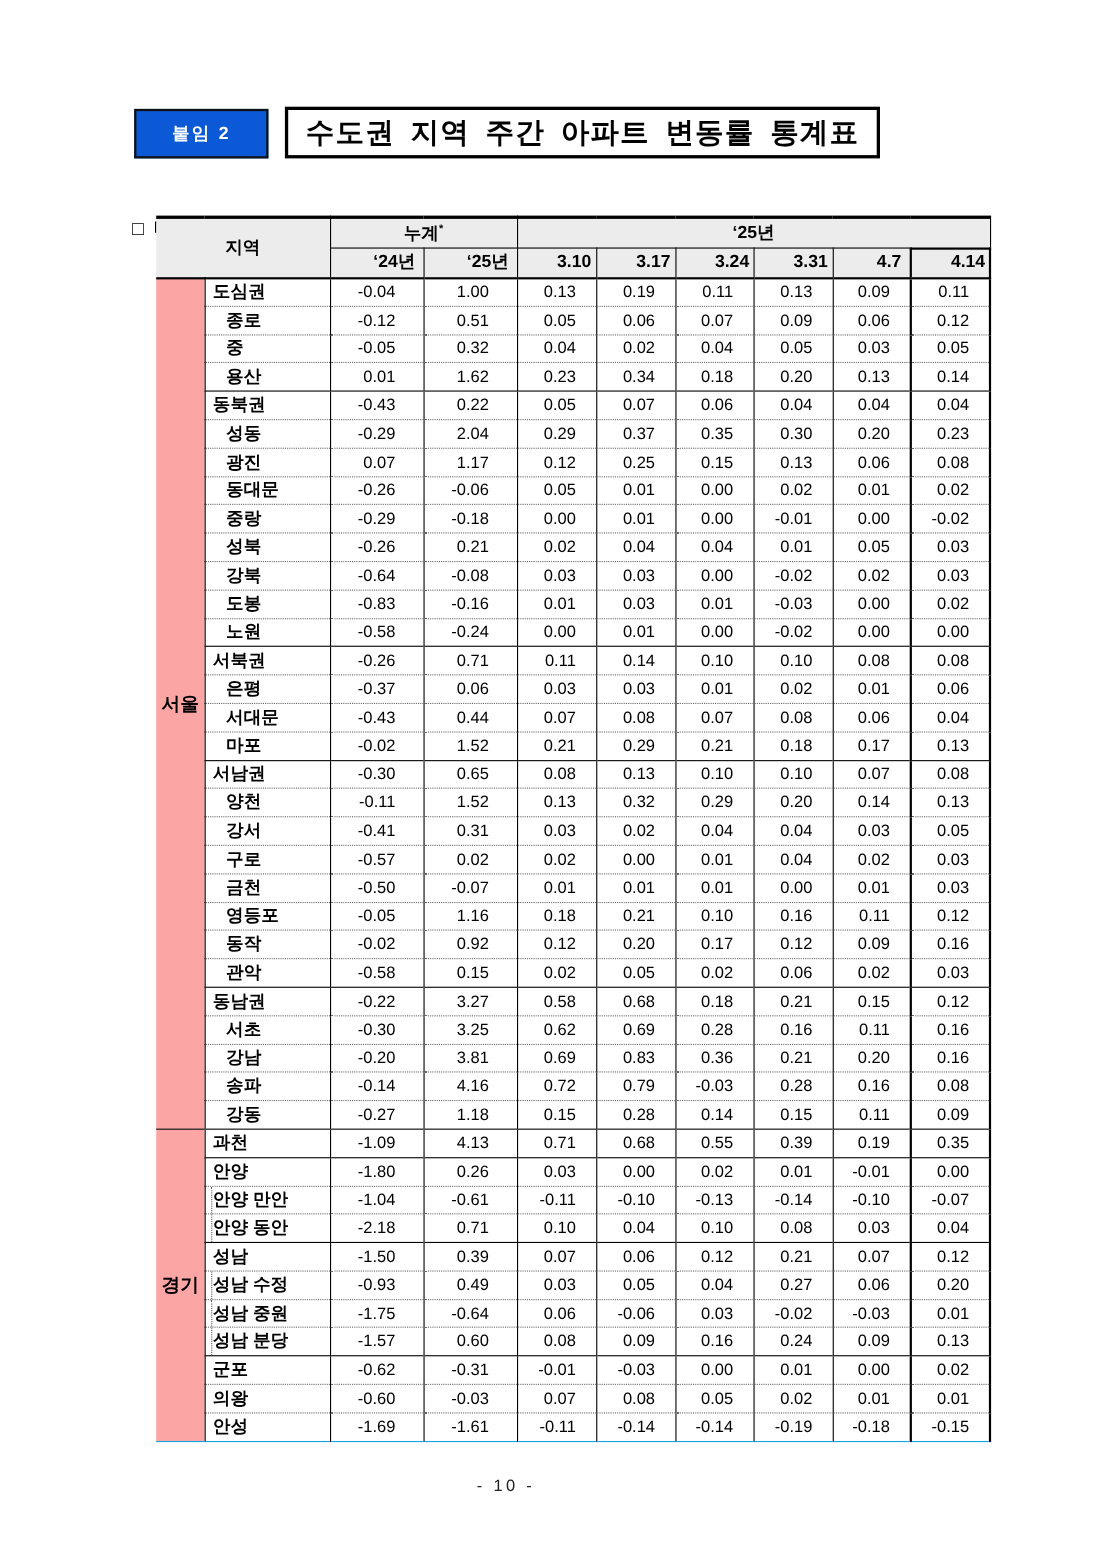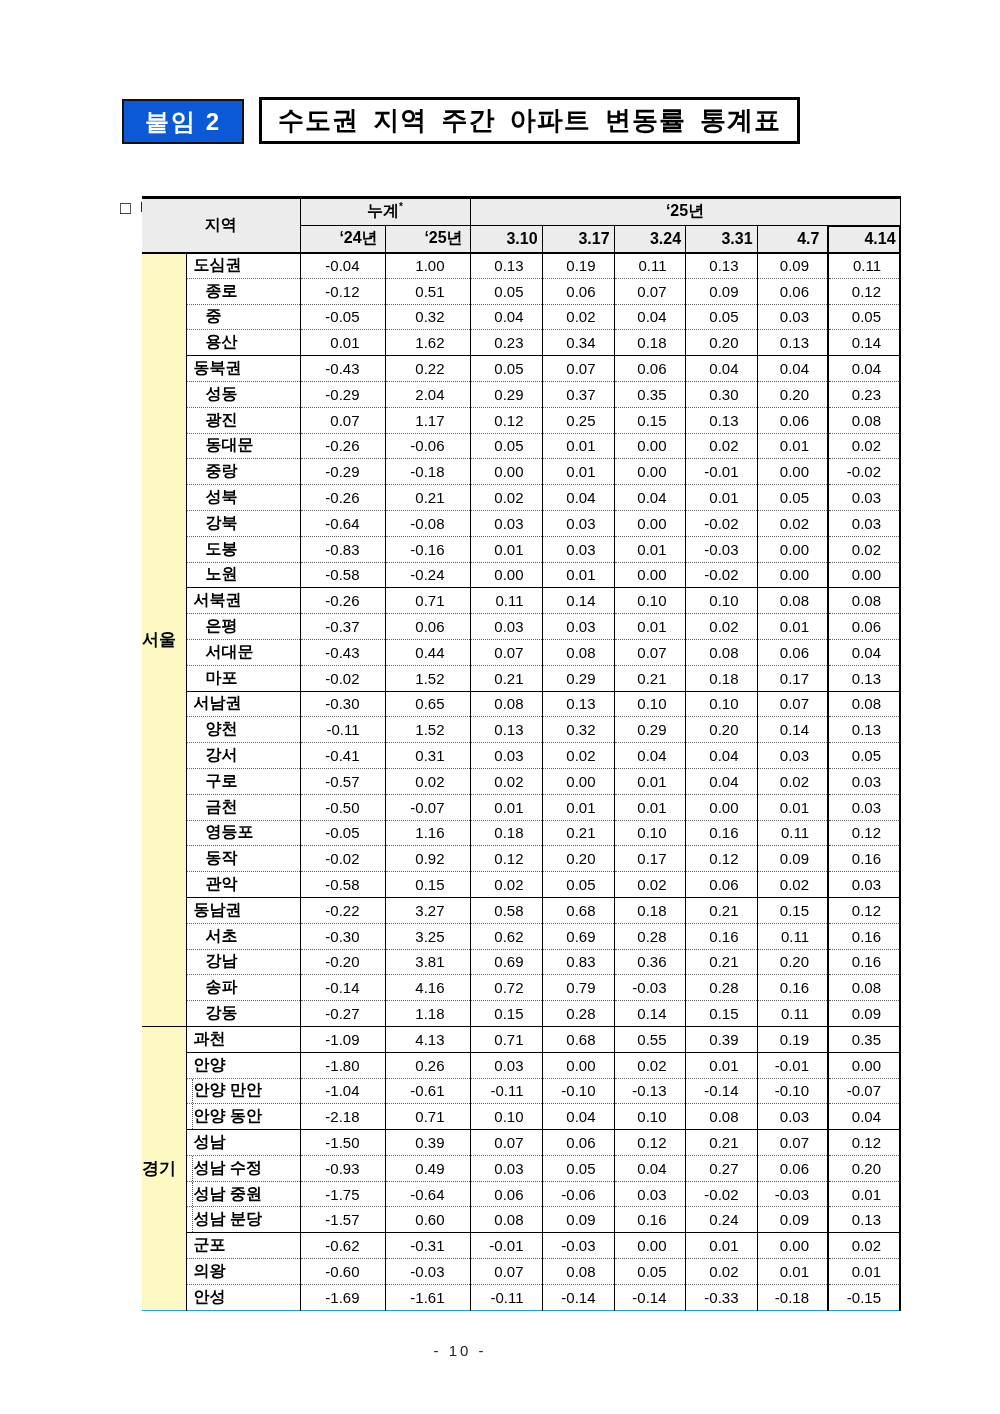--- a/index.html
+++ b/index.html
@@ -4,21 +4,21 @@
 <style>
   html,body { margin:0; padding:0; }
   body {
     width:1000px; height:1414px; background:#ffffff; position:relative;
     font-family:"Liberation Sans","DejaVu Sans",sans-serif; color:#000;
   }
   
   .tag-box {
     position:absolute; left:122px; top:99px; width:122px; height:45px;
     background:#0c59d8; border:2px solid #111; box-sizing:border-box;
-    color:#fff; font-weight:bold; font-size:24px; letter-spacing:2px;
+    color:#fff; font-weight:bold; font-size:16px; letter-spacing:2px;
     display:flex; align-items:center; justify-content:center;
   }
   .title-box {
     position:absolute; left:259px; top:97px; width:541px; height:47px;
     border:3px solid #000; box-sizing:border-box;
     display:flex; align-items:center; padding-left:16px;
     font-weight:bold; font-size:26px; letter-spacing:1px; word-spacing:6px;
   }
   .section-heading {
     position:absolute; left:120px; top:159px;
@@ -44,22 +44,22 @@
   .stats thead th sup { font-size:10px; }
   .stats thead th.col-last { border-left:2px solid #000; border-right:2px solid #000; border-top:2px solid #000; }
 
   .stats tbody tr { height:25.8px; }
   .stats tbody td { border-left:1px solid #000; border-top:1px dotted #666; font-size:15px; }
   .stats tbody tr.sep-none  td { border-top:none; }
   .stats tbody tr.sep-solid td { border-top:1px solid #000; }
   .stats tbody td.col-last { border-left:2px solid #000; border-right:2px solid #000; }
 
   .stats td.group-cell {
-    border-left:none; border-right:1px solid #000; background:#fef9c3;
-    text-align:left; font-weight:bold; font-size:17px;
+    border-left:none; border-right:1px solid #000; background:#fca5a5;
+    text-align:center; font-weight:bold; font-size:17px;
   }
   .stats td.region-cell { font-weight:bold; font-size:16px; text-align:left; padding-left:7px; }
   .stats td.region-cell.l1 { padding-left:19px; }
   .stats td.region-cell.l2 { position:relative; }
   .stats td.region-cell.l2::before {
     content:""; position:absolute; left:5px; top:0; bottom:0;
     border-left:1px dotted #555;
   }
   .stats td.num { text-align:right; font-size:15px; }
   .stats td.num.cum { padding-right:25px; }
@@ -558,20 +558,20 @@
         <td class="num wk">0.01</td>
         <td class="num wk col-last">0.01</td>
       </tr>
       <tr class="sep-dotted">
         <td class="region-cell l0">안성</td>
         <td class="num cum">-1.69</td>
         <td class="num cum">-1.61</td>
         <td class="num wk">-0.11</td>
         <td class="num wk">-0.14</td>
         <td class="num wk">-0.14</td>
-        <td class="num wk">-0.33</td>
+        <td class="num wk">-0.19</td>
         <td class="num wk">-0.18</td>
         <td class="num wk col-last">-0.15</td>
       </tr>
     </tbody>
 </table>
 
 <div class="page-footer">- 10 -</div>
 
 </body></html>

